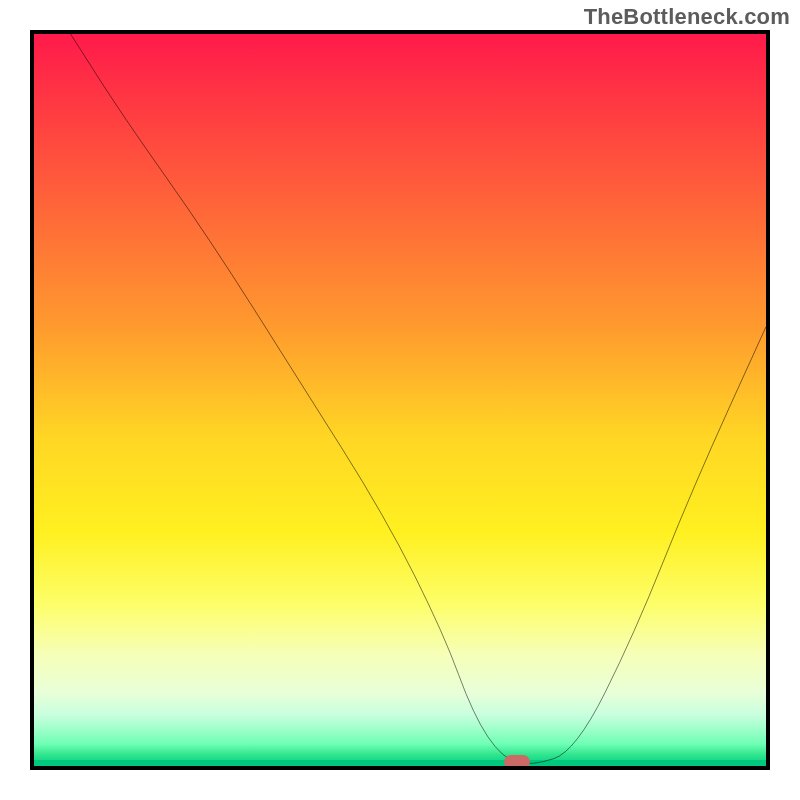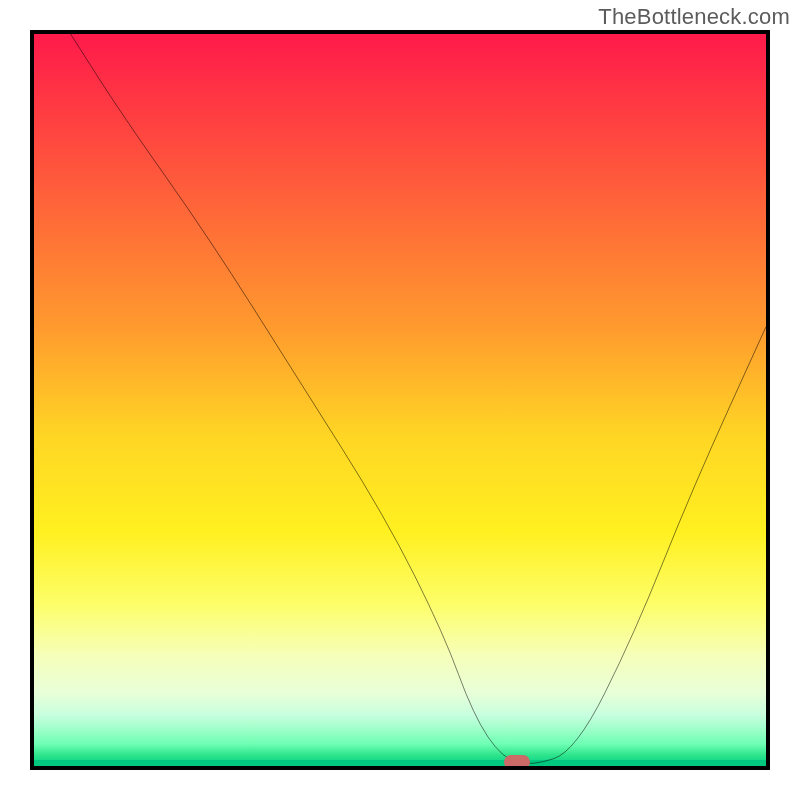--- a/index.html
+++ b/index.html
@@ -13,21 +13,21 @@
   .wrap {
     position: relative;
     width: 800px;
     height: 800px;
   }
   .watermark {
     position: absolute;
     top: 4px;
     right: 10px;
     font-size: 22px;
-    font-weight: 400;
+    font-weight: 700;
     color: #5c5c5c;
     letter-spacing: 0.2px;
   }
   .plot {
     position: absolute;
     left: 30px;
     top: 30px;
     width: 740px;
     height: 740px;
     border: 4px solid #000; 

